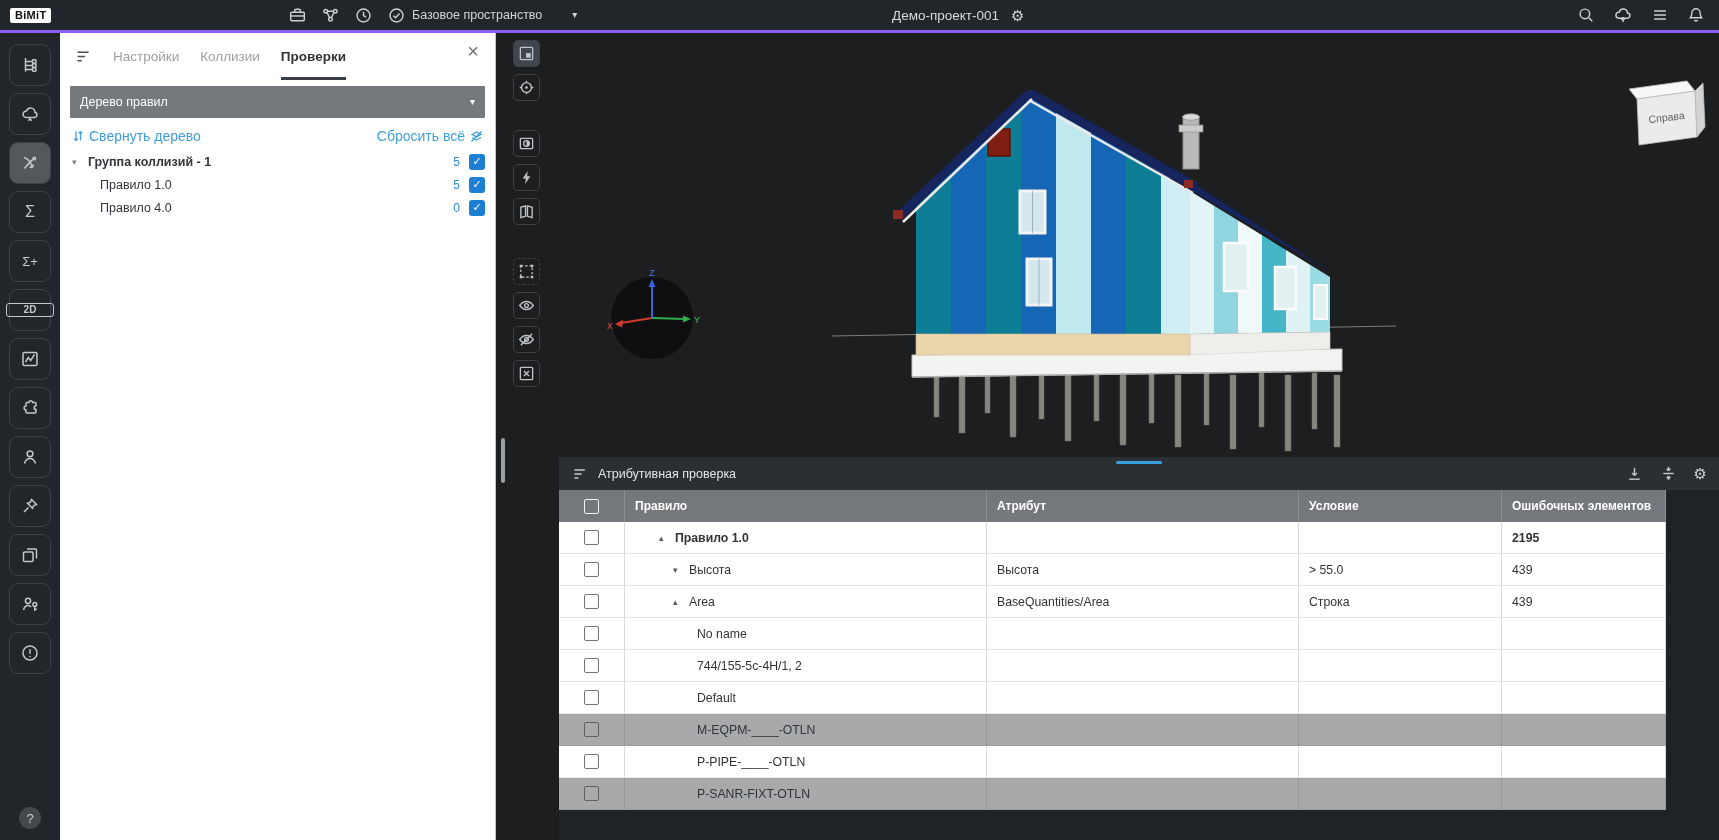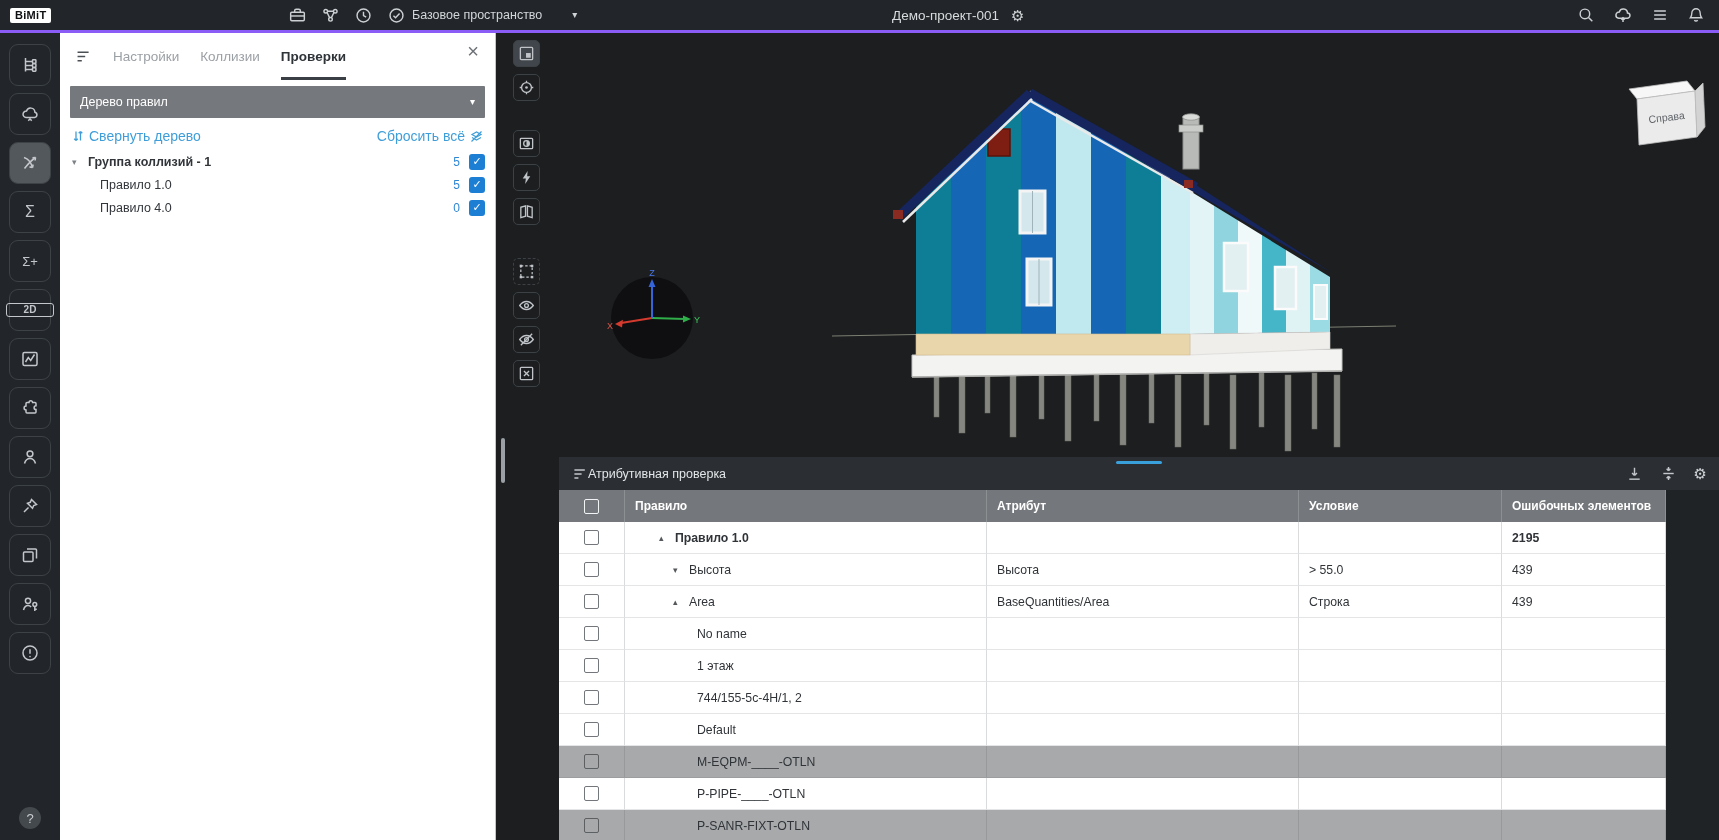--- a/index.html
+++ b/index.html
@@ -67,21 +67,21 @@
   .vp-btn.active{background:#40464b}
   .vp-btn.dashed{border-style:dashed}
   .vp-sp1{height:22px}.vp-sp2{height:26px}
   .vscroll{position:absolute;left:5px;top:405px;width:4px;height:45px;background:#9aa0a5;border-radius:2px;z-index:6}
 
   
   .bpanel{position:absolute;left:63px;right:0;bottom:0;top:424px;background:#202325;z-index:20;
     display:flex;flex-direction:column}
   .bp-head{height:33px;flex:none;background:#2b2f33;display:flex;align-items:center;position:relative;color:#e3e6e8}
   .bp-burger{margin-left:13px;color:#c3c7cb;display:flex}
-  .bp-title{font-size:12.5px}
+  .bp-title{margin-left:10px;font-size:12.5px}
   .bp-actions{margin-left:auto;display:flex;align-items:center;gap:17px;margin-right:12px;color:#c3c7cb}
   .drag{position:absolute;left:50%;top:4px;transform:translateX(-50%);width:46px;height:3px;border-radius:2px;background:#3aa0dc}
   .btable{flex:1;display:flex;flex-direction:column;overflow:hidden}
   .t-row{display:grid;grid-template-columns:66px 362px 312px 203px 164px 1fr;height:32px;min-height:32px}
   .t-cell{display:flex;align-items:center;padding:0 10px;font-size:12.25px;color:#303438;background:#fff;
     border-right:1px solid #d9dbdd;border-bottom:1px solid #e3e5e7;overflow:hidden;white-space:nowrap}
   .t-row.head .t-cell{background:#74777b;color:#fff;border-right:1px solid #8d9093;border-bottom:none;
     font-weight:bold;font-size:12px}
   .c-gut{background:transparent !important;border:none !important}
   .c-check{justify-content:center;padding:0}
@@ -589,30 +589,20 @@
           <div class="t-cell c-check">
               <span class="cb"></span>
             </div>
           <div class="t-cell c-rule">No name</div>
           <div class="t-cell"></div>
           <div class="t-cell"></div>
           <div class="t-cell"></div>
           <div class="t-cell c-gut"></div>
         </div>
 
-        <div class="t-row lvl3">
-          <div class="t-cell c-check">
-              <span class="cb"></span>
-            </div>
-          <div class="t-cell c-rule">1 этаж</div>
-          <div class="t-cell"></div>
-          <div class="t-cell"></div>
-          <div class="t-cell"></div>
-          <div class="t-cell c-gut"></div>
-        </div>
 
         <div class="t-row lvl3">
           <div class="t-cell c-check">
               <span class="cb"></span>
             </div>
           <div class="t-cell c-rule">744/155-5c-4Н/1, 2</div>
           <div class="t-cell"></div>
           <div class="t-cell"></div>
           <div class="t-cell"></div>
           <div class="t-cell c-gut"></div>

